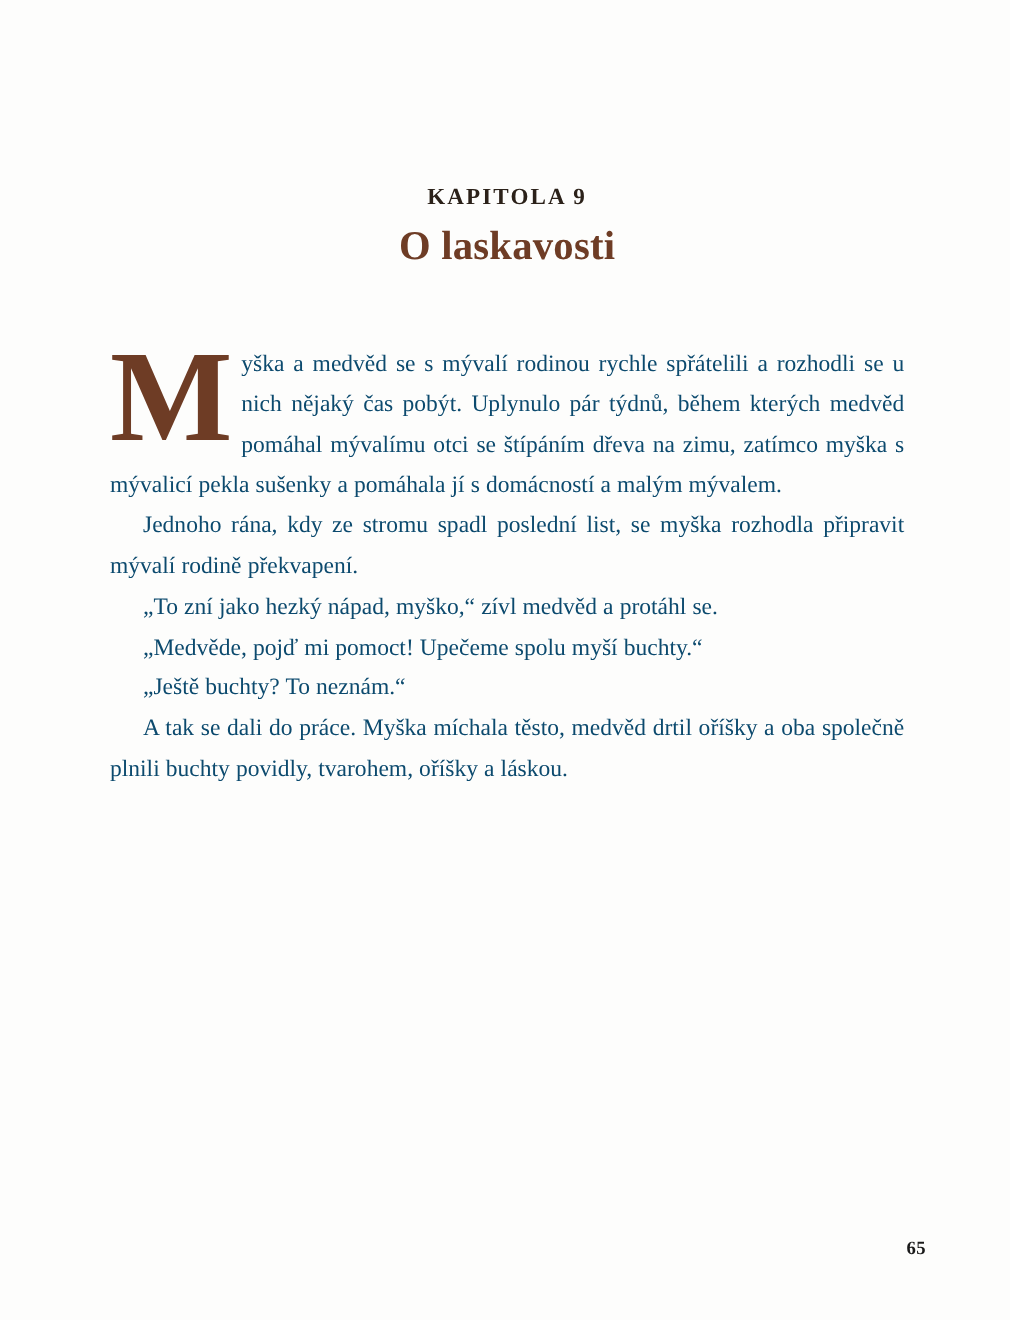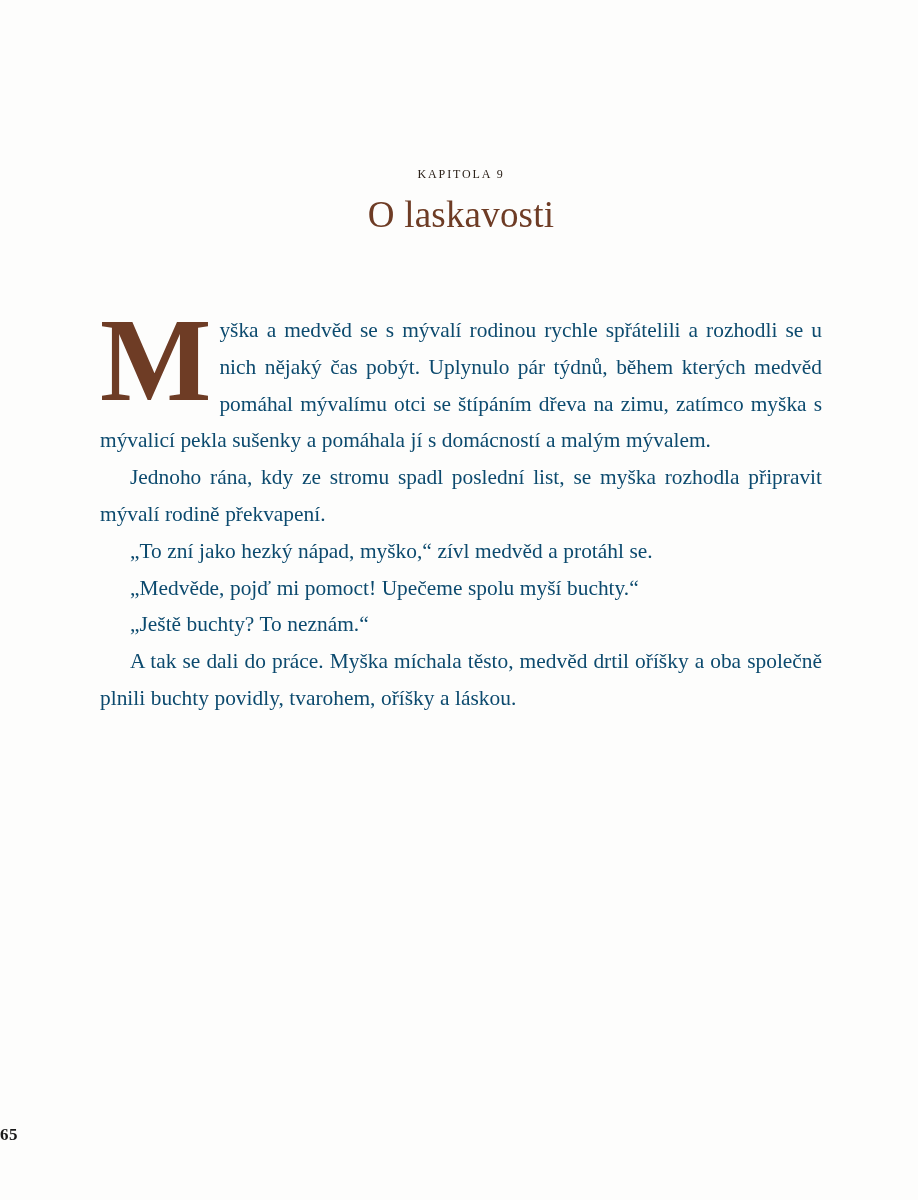--- a/index.html
+++ b/index.html
@@ -28,34 +28,34 @@
   .chapter-header {
     position: absolute;
     top: 168px;
     left: 100px;
     width: 722px;
     text-align: center;
   }
 
   .chapter-eyebrow {
     font-family: "Liberation Serif", "DejaVu Serif", serif;
-    font-size: 12px;
+    font-size: 21px;
     letter-spacing: 1.9px;
     color: #2b2119;
     text-transform: uppercase;
     line-height: 1;
     margin: 0 0 14px 0;
-    font-weight: 400;
+    font-weight: 700;
     white-space: nowrap;
   }
 
   .chapter-title {
     font-family: "Liberation Serif", "DejaVu Serif", serif;
     font-size: 37px;
-    font-weight: 400;
+    font-weight: 700;
     color: #6e3c25;
     line-height: 1.05;
     margin: 16px;
     letter-spacing: 0.2px;
   }
 
   
   .body-text {
     position: absolute;
     top: 312px;
@@ -89,21 +89,21 @@
     padding: 0 6px 0 0;
     margin: 2px 2px 0 0;
   }
 
   
   .folio {
     position: absolute;
     top: 1125px;
     left: 0;
     width: 842px;
-    text-align: left;
+    text-align: right;
     font-family: "Liberation Serif", "DejaVu Serif", serif;
     font-size: 17px;
     font-weight: 700;
     color: #1a1a1a;
     letter-spacing: 0.5px;
   }
 </style>
 </head>
 <body>
 

